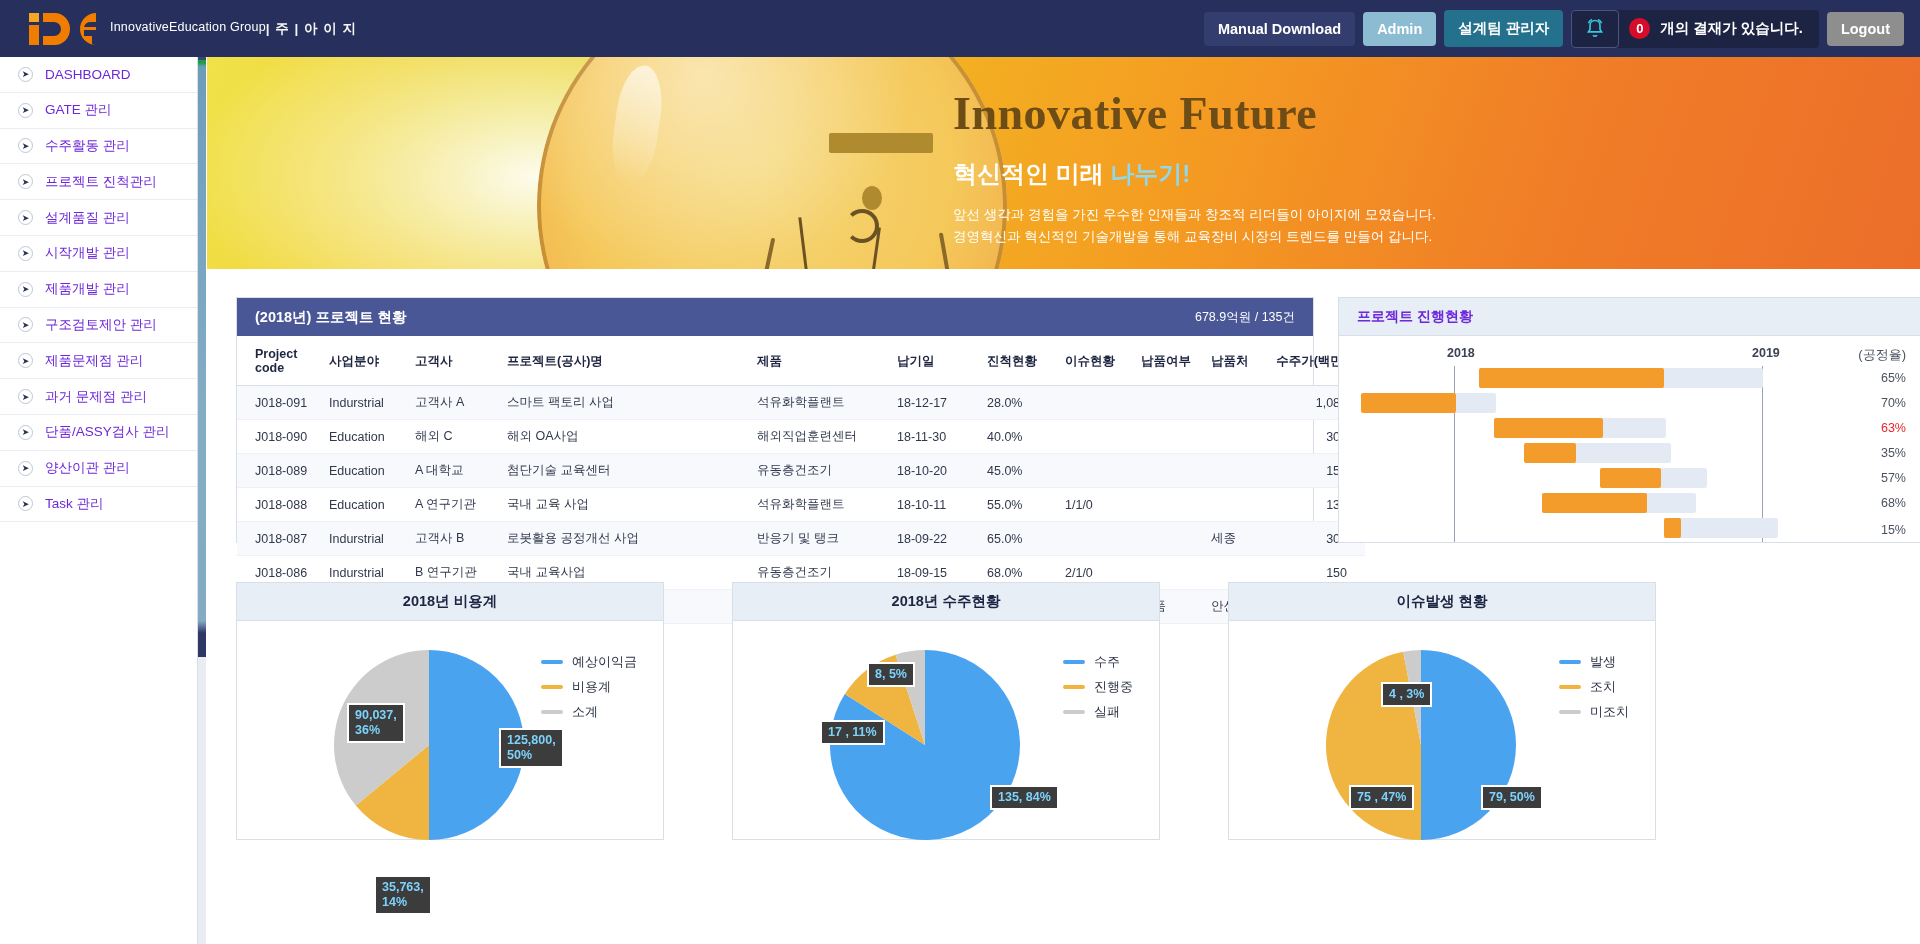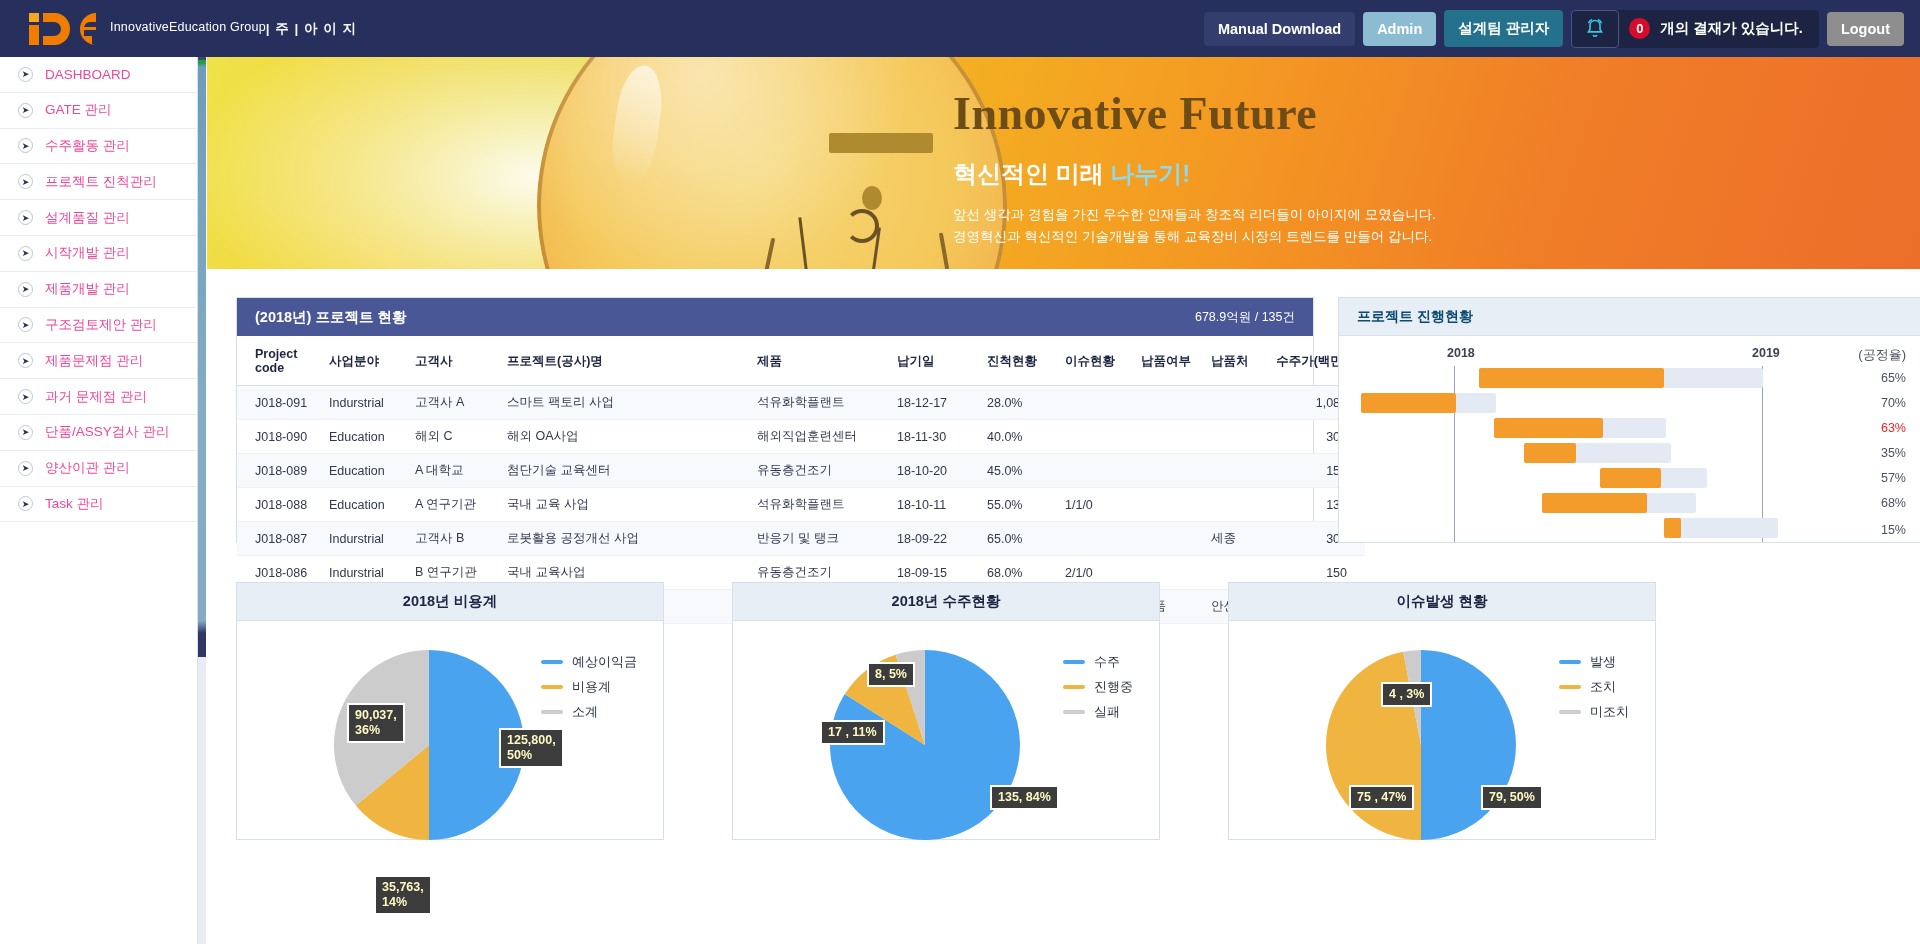--- a/index.html
+++ b/index.html
@@ -52,21 +52,21 @@
   }
   .nav-item {
     display: flex; align-items: center; height: 35.8px; padding-left: 18px;
     border-bottom: 1px solid #e9ecf1; cursor: pointer; gap: 12px;
   }
   .nav-arrow {
     width: 15px; height: 15px; border-radius: 50%; border: 1px solid #bfc6d2;
     display: flex; align-items: center; justify-content: center;
     font-size: 9px; color: #2a3356; flex: 0 0 auto;
   }
-  .nav-label { font-size: 13.5px; color: #ec4899; white-space: nowrap; }
+  .nav-label { font-size: 13.5px; color: #6d28d9; white-space: nowrap; }
   .scroll-strip {
     position: absolute; left: 198px; top: 57px; width: 8px; height: 887px;
     background: #e9edf3;
   }
   .scroll-thumb {
     position: absolute; left: 0; top: 0; width: 8px; height: 600px;
     background: linear-gradient(180deg,#3d476f 0%,#3d476f 3px,#1e9e4a 3px,#1e9e4a 6px,#6d9cbb 10px,#84adc5 60%,#84aac4 94%,#2f3865 96%,#2f3865 100%);
   }
 
   
@@ -119,21 +119,21 @@
 
   
   .panel { position: absolute; background: #fff; border: 1px solid #d9dfe8; }
   .panel-head-blue {
     height: 38px; background: #4a5796; color: #fff;
     display: flex; align-items: center; padding: 0 18px; font-size: 14.5px; font-weight: bold;
   }
   .panel-head-light {
     height: 38px; background: #e7eef6; border-bottom: 1px solid #d9dfe8;
     display: flex; align-items: center; padding: 8px 18px;
-    font-size: 14px; font-weight: bold; color: #0c4a6e;
+    font-size: 14px; font-weight: bold; color: #6d28d9;
   }
   .head-right { margin-left: auto; font-size: 12.5px; font-weight: normal; }
 
   
   #project-panel { left: 236px; top: 297px; width: 1078px; height: 246px; }
   table.ptable { width: 100%; border-collapse: collapse; table-layout: fixed; }
   table.ptable th {
     font-size: 12.5px; color: #1f2540; font-weight: bold; padding: 11px 0 10px;
     border-bottom: 1px solid #d7dde6; text-align: left;
   }
@@ -181,21 +181,21 @@
     display: flex; align-items: center; justify-content: center;
     font-size: 14.5px; font-weight: bold; color: #1c2541;
   }
   .pie-body { position: relative; height: 219px; }
   .pie-canvas { position: absolute; left: 92px; top: 19px; }
   .pie-legend { position: absolute; right: 26px; top: 32px; }
   .leg-row { display: flex; align-items: center; gap: 9px; margin-bottom: 7px; }
   .leg-swatch { width: 22px; height: 4px; border-radius: 2px; }
   .leg-txt { font-size: 13px; color: #2b3245; }
   .pie-lbl {
-    position: absolute; background: #3c3c3c; color: #fef9c3;
+    position: absolute; background: #3c3c3c; color: #7dd3fc;
     font-size: 12.5px; font-weight: bold; padding: 3px 6px;
     border: 2px solid #ffffff; line-height: 1.2; white-space: pre;
   }
 </style>
 </head>
 <body>
 
 <div class="topbar">
   <div class="logo-wrap">
     <div class="logo-mark">

